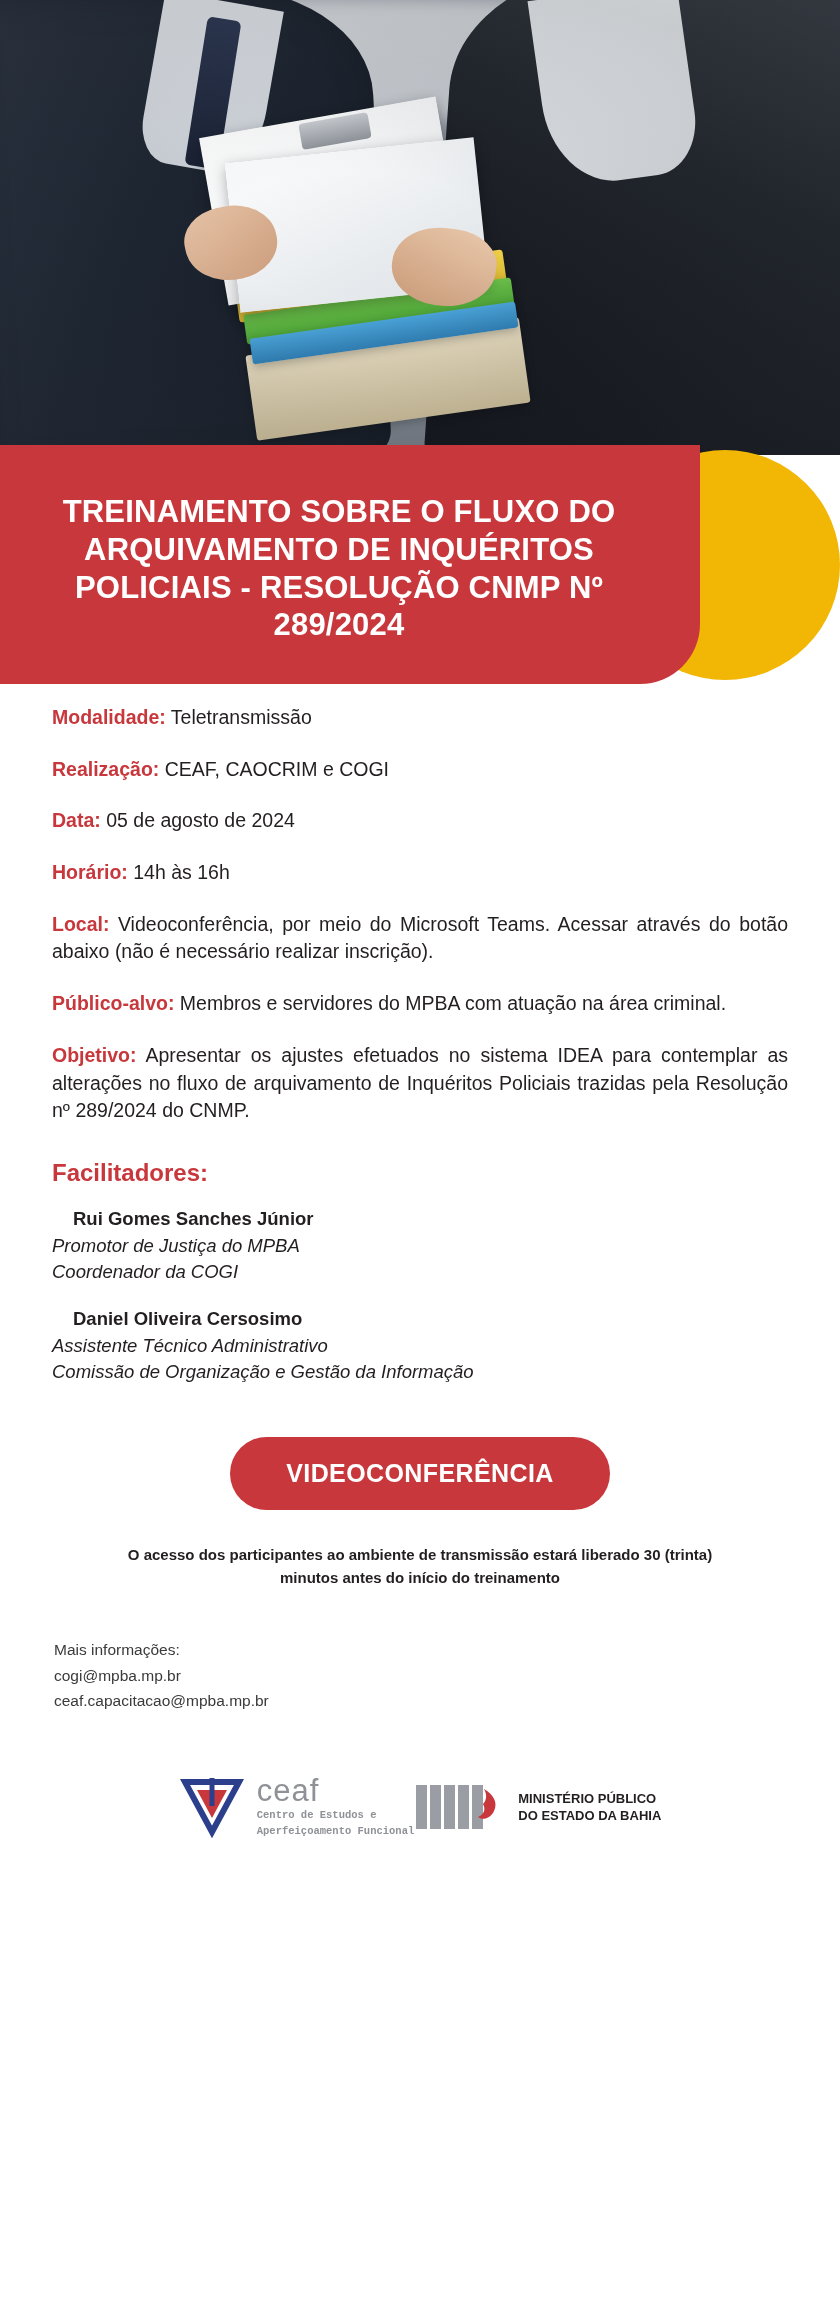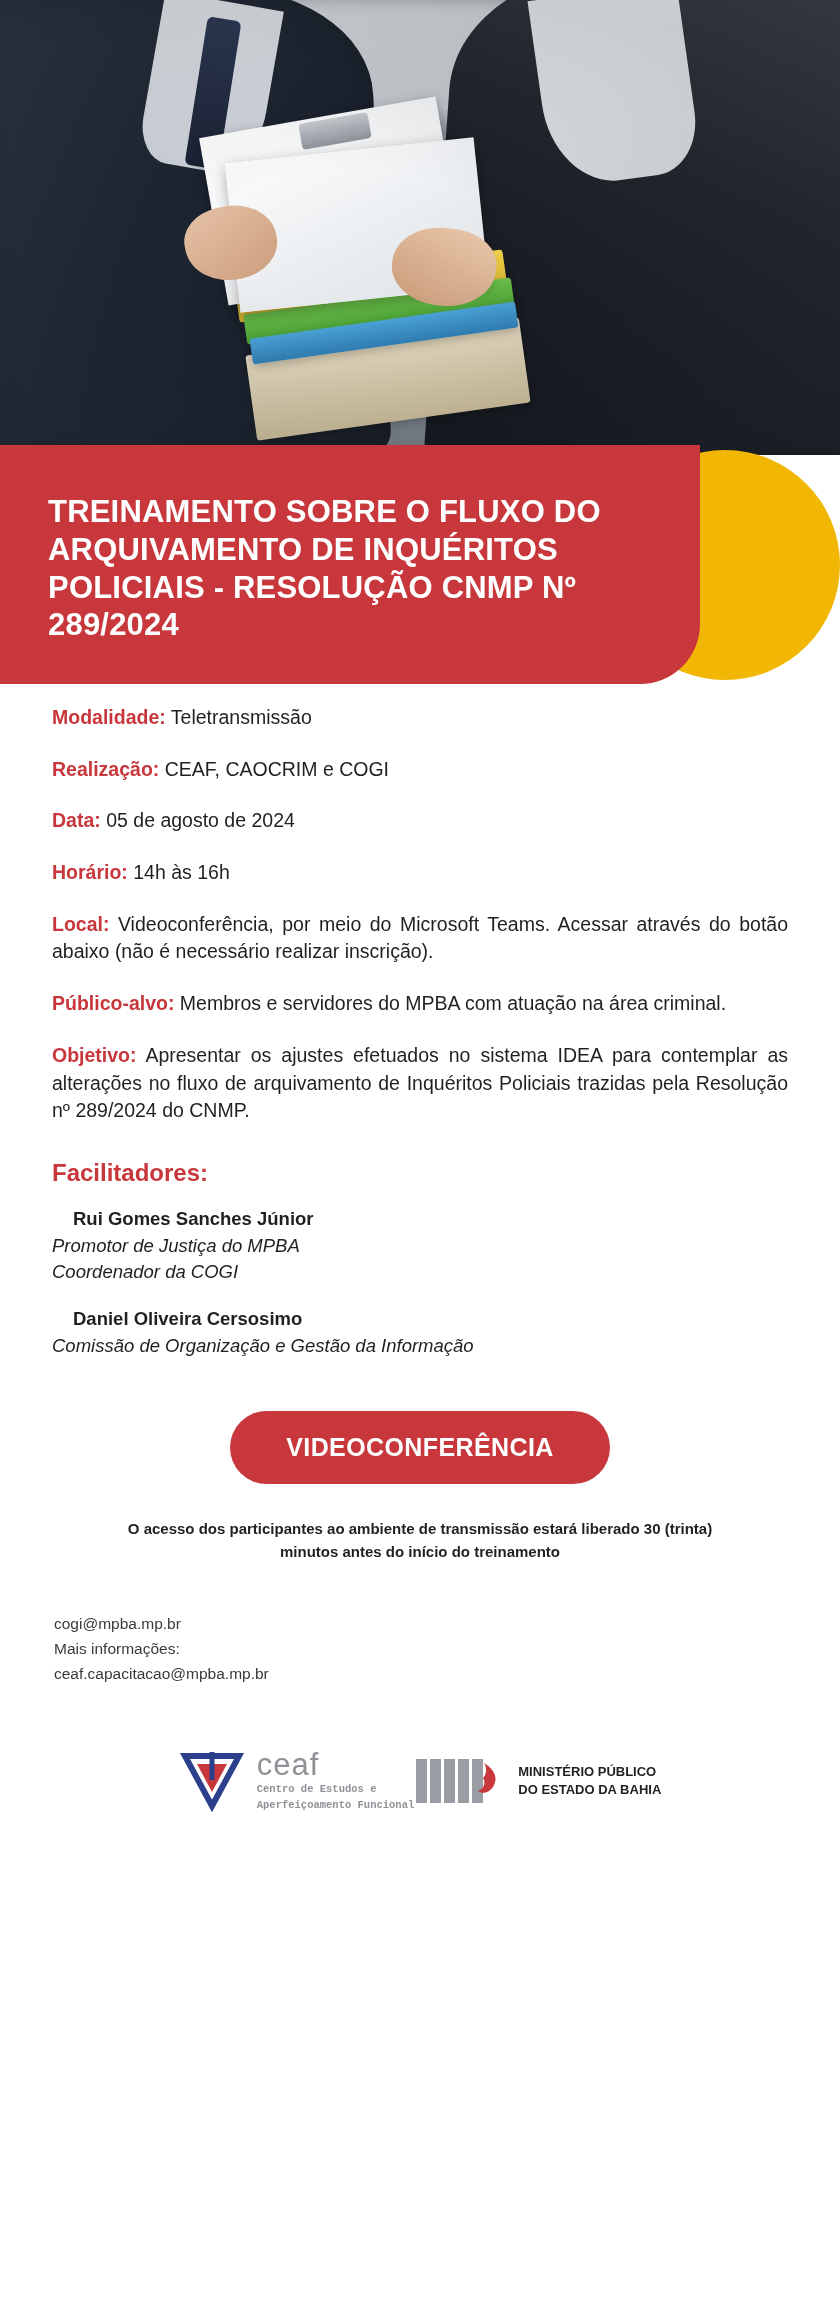--- a/index.html
+++ b/index.html
@@ -121,20 +121,21 @@
   .hero .blurmask {
     position:absolute; inset:0;
     backdrop-filter: none;
     background: radial-gradient(ellipse at 42% 52%, rgba(0,0,0,0) 20%, rgba(40,45,52,.18) 78%);
   }
 
   
   .title-band-wrap {
     position: relative;
     height: 255px;
+    text-align: center;
   }
   .yellow-circle {
     position:absolute;
     right: 0px;
     top: -5px;
     width: 230px;
     height: 230px;
     border-radius: 50%;
     background: #f2b705;
   }
@@ -301,32 +302,33 @@
     <div class="facil-title">Facilitadores:</div>
 
     <div class="person">
       <div class="pname">Rui Gomes Sanches Júnior</div>
       <div class="prole">Promotor de Justiça do MPBA</div>
       <div class="prole">Coordenador da COGI</div>
     </div>
 
     <div class="person">
       <div class="pname">Daniel Oliveira Cersosimo</div>
+      <div class="prole">Assistente Técnico Administrativo</div>
       <div class="prole">Comissão de Organização e Gestão da Informação</div>
     </div>
 
     <div class="cta-wrap">
       <button class="cta">VIDEOCONFERÊNCIA</button>
     </div>
 
     <div class="note">O acesso dos participantes ao ambiente de transmissão estará liberado 30 (trinta) minutos antes do início do treinamento</div>
 
     <div class="info">
+      <div>Mais informações:</div>
       <div>cogi@mpba.mp.br</div>
-      <div>Mais informações:</div>
       <div>ceaf.capacitacao@mpba.mp.br</div>
     </div>
 
     <div class="footer">
 
       <div class="logo-ceaf">
         <svg class="ceaf-mark" viewBox="0 0 66 62">
           <path d="M6 6 L60 6 L33 56 Z" fill="none" stroke="#2b3f8c" stroke-width="6"></path>
           <path d="M18 14 L48 14 L33 42 Z" fill="#c8373b"></path>
           <path d="M33 2 L33 30" stroke="#2b3f8c" stroke-width="5"></path>

